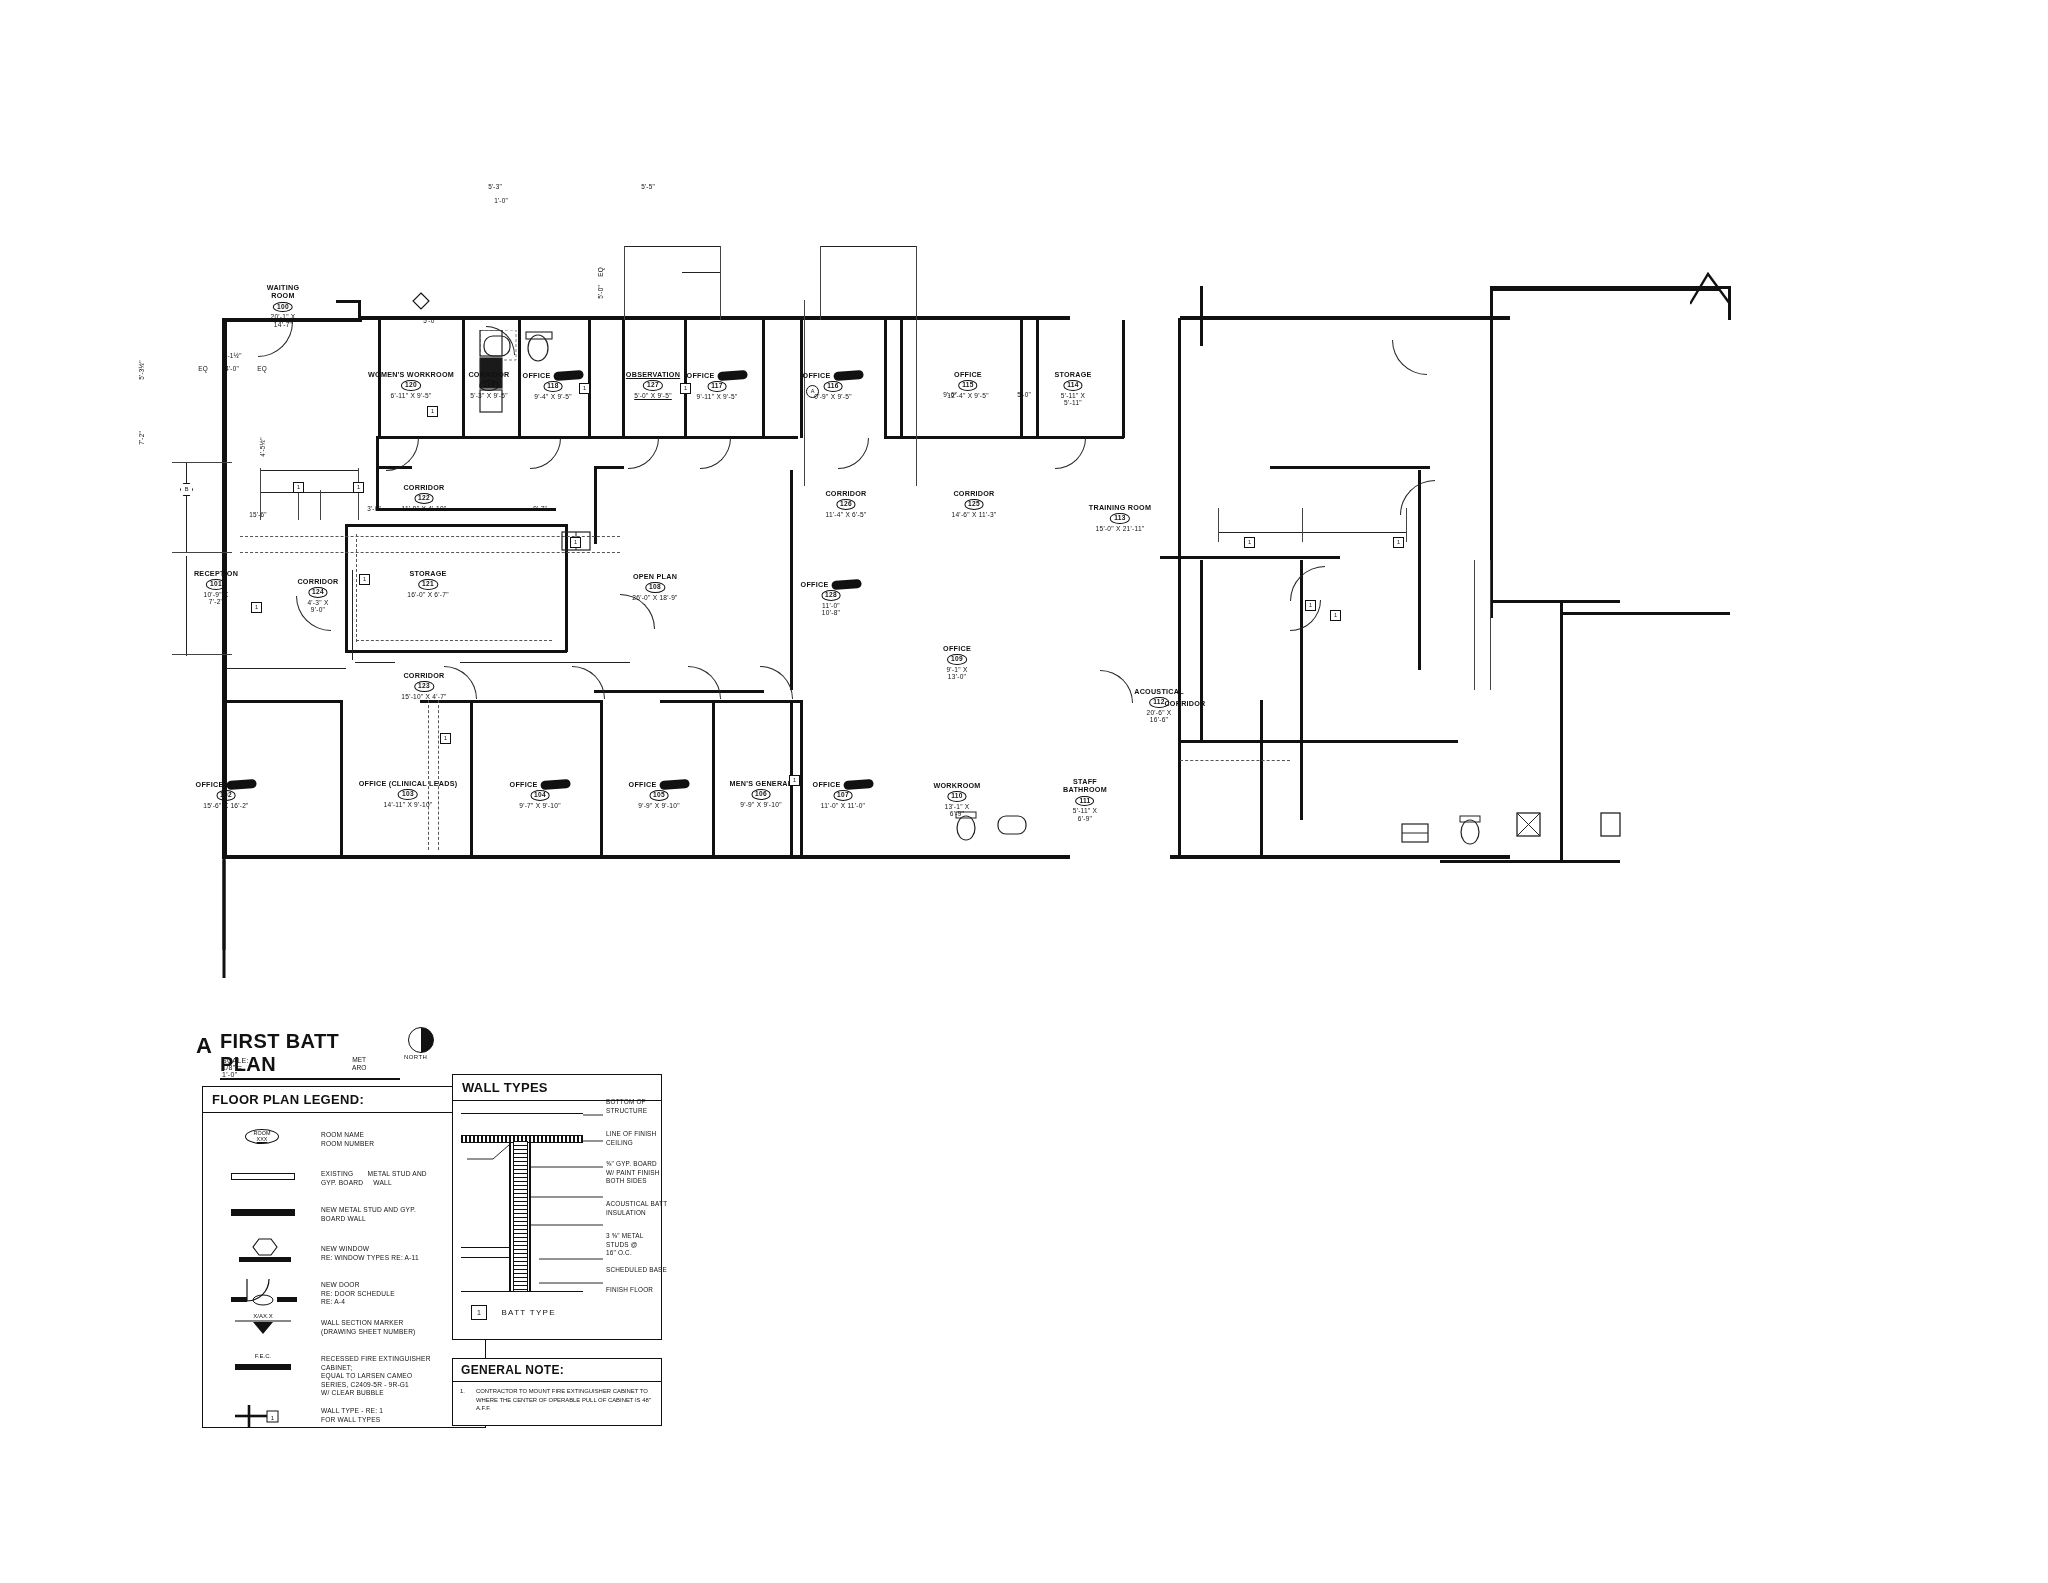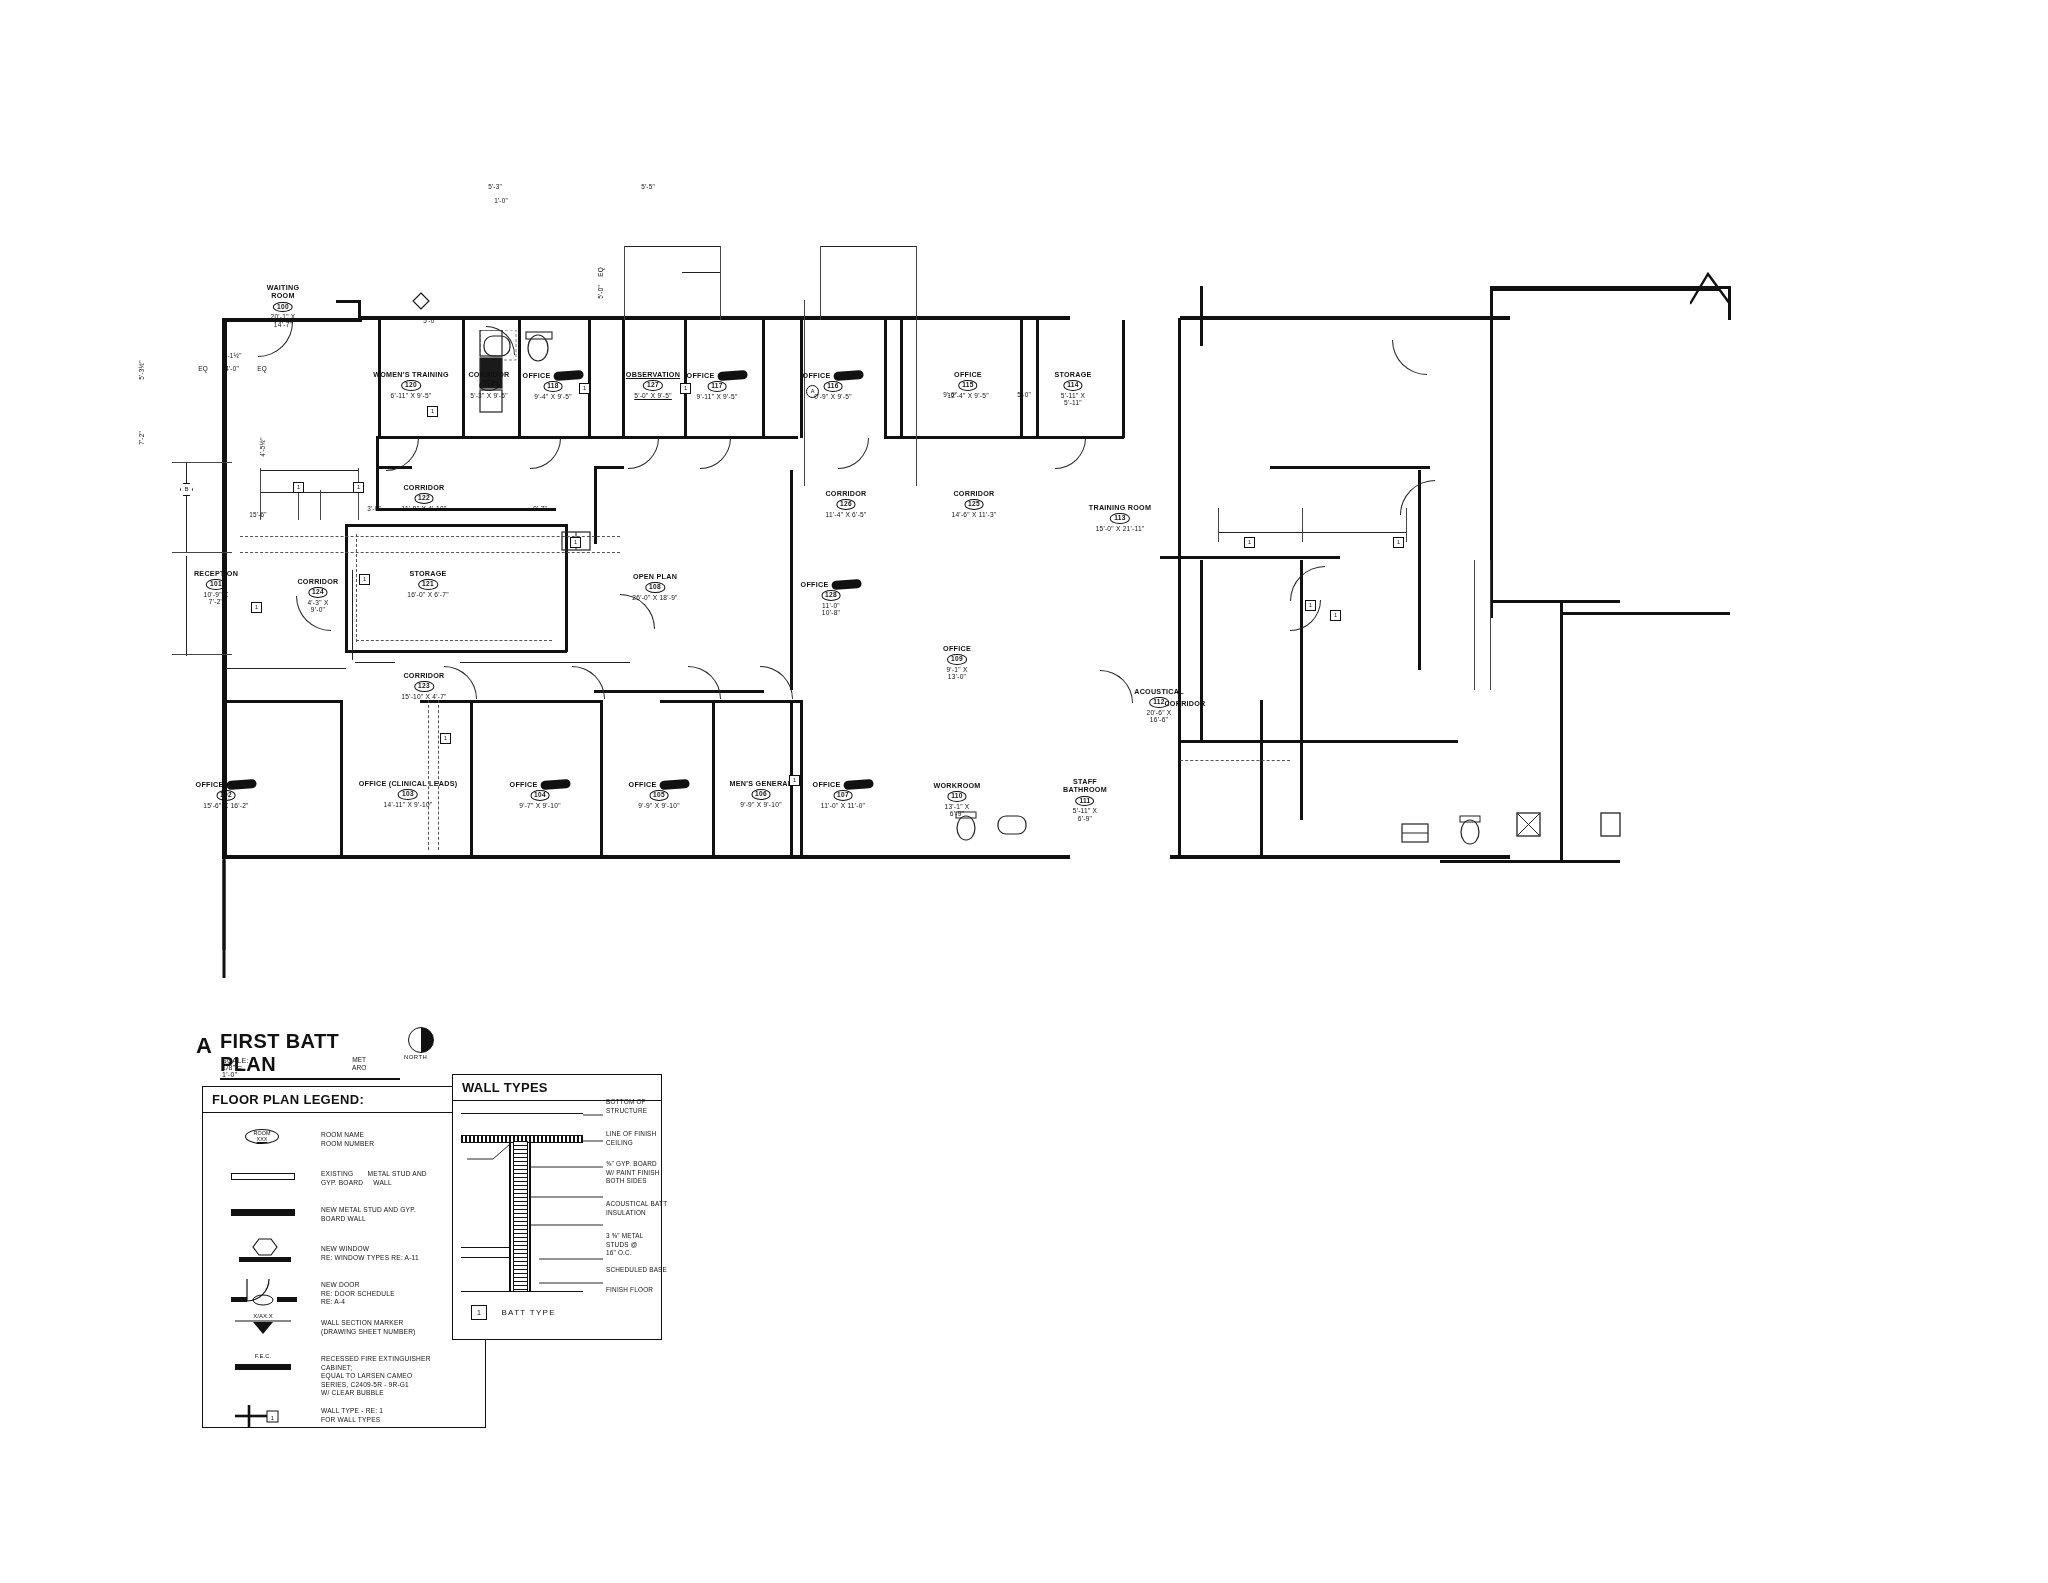--- a/index.html
+++ b/index.html
@@ -452,21 +452,21 @@
           <div class="rname">OFFICE<span class="redact"></span></div>
           <div><span class="rnum">118</span></div>
           <div class="rdim">9'-4" X 9'-5"</div>
         </div>
         <div class="room" style="left: 489px; top: 371px;">
           <div class="rname">CORRIDOR</div>
           <div><span class="rnum">119</span></div>
           <div class="rdim">5'-3" X 9'-5"</div>
         </div>
         <div class="room" style="left: 411px; top: 371px;">
-          <div class="rname">WOMEN'S TRAINING</div>
+          <div class="rname">WOMEN'S WORKROOM</div>
           <div><span class="rnum">120</span></div>
           <div class="rdim">6'-11" X 9'-5"</div>
         </div>
         <div class="room" style="left: 428px; top: 570px;">
           <div class="rname">STORAGE</div>
           <div><span class="rnum">121</span></div>
           <div class="rdim">16'-0" X 6'-7"</div>
         </div>
         <div class="room" style="left: 424px; top: 484px;">
           <div class="rname">CORRIDOR</div>
@@ -635,19 +635,26 @@
 BOTH SIDES</div>
       <div class="wt-lbl" style="left: 606px; top: 1200px; white-space: pre;">ACOUSTICAL BATT
 INSULATION</div>
       <div class="wt-lbl" style="left: 606px; top: 1232px; white-space: pre;">3 ⅝" METAL
 STUDS @
 16" O.C.</div>
       <div class="wt-lbl" style="left: 606px; top: 1266px; white-space: pre;">SCHEDULED BASE</div>
       <div class="wt-lbl" style="left: 606px; top: 1286px; white-space: pre;">FINISH FLOOR</div>
     </div>
 
+  <div class="panel" style="left:452px;top:1358px;width:208px;height:66px;">
+    <div class="panel-hd" style="font-size:12px;padding:4px 8px;">GENERAL NOTE:</div>
+    <div style="position:relative;padding:5px 7px;font-size:5.9px;line-height:1.45;">
+      <span style="position:absolute;left:7px;top:5px;">1.</span>
+      <div style="margin-left:16px;">CONTRACTOR TO MOUNT FIRE EXTINGUISHER CABINET TO WHERE THE CENTER OF OPERABLE PULL OF CABINET IS 48" A.F.F.</div>
+    </div>
+  </div>
 
   <div id="titleblock">
 
     <div class="tb-line" style="left:1797px;top:330px;width:1.6px;height:0;"></div>
 
   </div>
 </div>
 
 </body></html>

